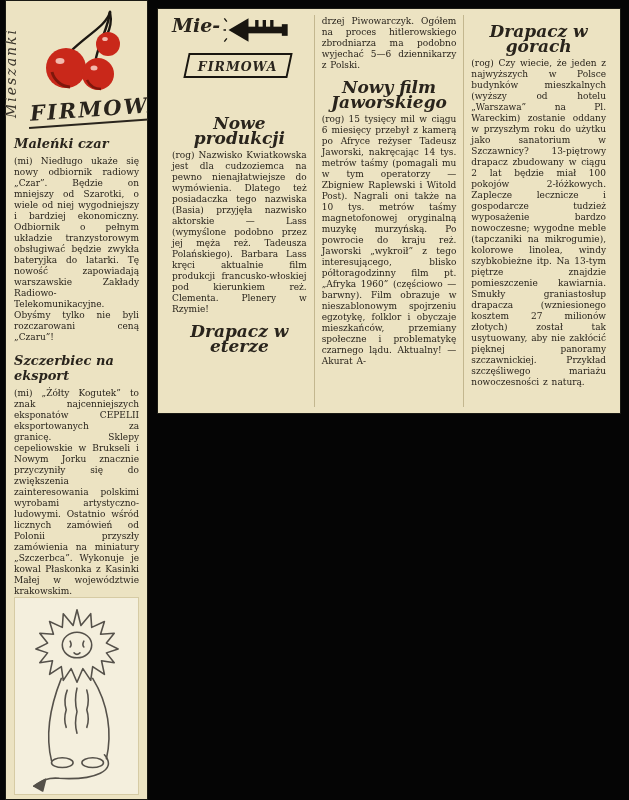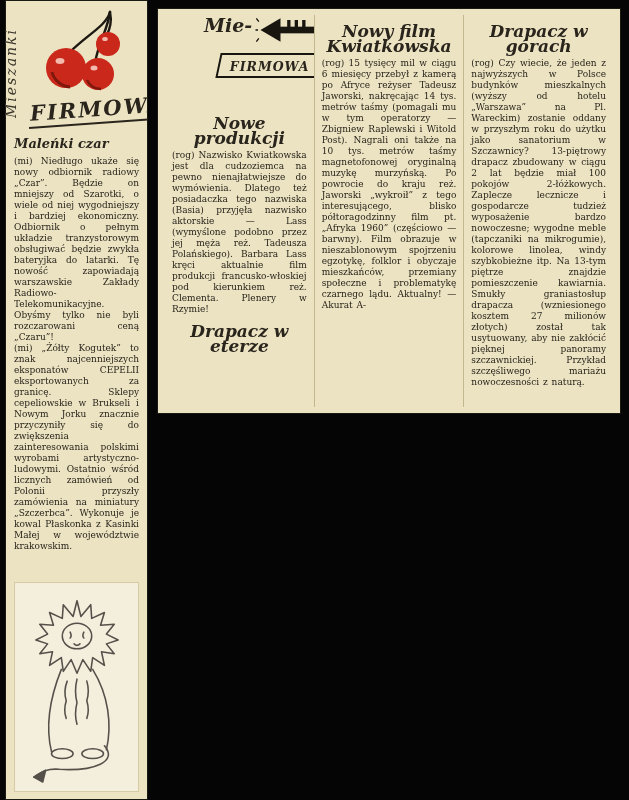--- a/index.html
+++ b/index.html
@@ -26,21 +26,21 @@
   .right-block{position:absolute;left:157px;top:8px;width:464px;height:406px;
                background:#ece3c2;box-shadow:0 0 0 1px #1a1a14 inset;
                display:flex;padding:7px 8px;box-sizing:border-box;gap:0;}
   .col{flex:1 1 0;padding:0 7px;overflow:hidden;}
   .col + .col{border-left:1px solid #c3b78f;}
   .r-title{font-style:italic;font-weight:bold;font-size:17px;line-height:14.5px;text-align:center;margin:9px 0 5px;}
   .r-body{font-size:9px;line-height:11px;text-align:justify;word-spacing:1px;}
   .lead{margin-top:1px;}
 
   
-  .logo{height:92px;position:relative;margin-bottom:2px;margin-left:32px;}
+  .logo{height:92px;position:relative;margin-bottom:2px;}
   .logo-top-row{display:flex;align-items:flex-start;gap:2px;}
   .logo-word-top{font-style:italic;font-weight:bold;font-size:19px;line-height:20px;}
   .logo-word-bottom{font-style:italic;font-weight:bold;font-size:23px;line-height:22px;letter-spacing:1px;
                     text-transform:uppercase;margin-top:-2px;}
   .logo-banner{display:inline-block;border:2px solid #191610;transform:skewX(-12deg);
                padding:1px 10px;margin:4px 0 0 14px;background:#ece3c2;}
   .logo-banner span{display:inline-block;transform:skewX(12deg);font-style:italic;font-weight:bold;
                     font-size:12.5px;letter-spacing:1px;}
 </style>
 </head>
@@ -65,20 +65,21 @@
         <ellipse cx="58" cy="60" rx="3.5" ry="2.5" fill="#f2b9ad"></ellipse>
         <ellipse cx="69" cy="31" rx="2.8" ry="2" fill="#f2b9ad"></ellipse>
       </svg>
     </div>
 
     <div class="brand-script">FIRMOWA</div>
 
     <div class="art-title">Maleńki czar</div>
     <div class="art-body">(mi) Niedługo ukaże się nowy odbiornik radiowy „Czar”. Będzie on mniejszy od Szarotki, o wiele od niej wygodniejszy i bardziej ekonomiczny. Odbiornik o pełnym układzie tranzystorowym obsługiwać będzie zwykła bateryjka do latarki. Tę nowość zapowiadają warszawskie Zakłady Radiowo-Telekomunikacyjne. Obyśmy tylko nie byli rozczarowani ceną „Czaru”!</div>
 
+    <div class="art-title">Szczerbiec na eksport</div>
     <div class="art-body">(mi) „Żółty Kogutek” to znak najcenniejszych eksponatów CEPELII eksportowanych za granicę. Sklepy cepeliowskie w Brukseli i Nowym Jorku znacznie przyczyniły się do zwiększenia zainteresowania polskimi wyrobami artystyczno-ludowymi. Ostatnio wśród licznych zamówień od Polonii przyszły zamówienia na miniatury „Szczerbca”. Wykonuje je kowal Płaskonka z Kasinki Małej w województwie krakowskim.</div>
 
     <div class="lion-box">
       <svg width="118" height="196" viewBox="0 0 120 200">
         <g stroke="#55514a" stroke-width="1.6" fill="none" stroke-linecap="round" stroke-linejoin="round">
           <path d="M60 12 L64 28 L74 16 L75 30 L88 24 L84 37 L98 36 L90 46 L102 52 L90 56 L98 66 L85 64 L88 78 L76 70 L74 84 L66 72 L60 86 L54 72 L46 84 L44 70 L32 78 L35 64 L22 66 L30 56 L18 52 L30 46 L22 36 L36 37 L32 24 L45 30 L46 16 L56 28 Z"></path>
           <ellipse cx="60" cy="48" rx="15" ry="13"></ellipse>
           <path d="M53 44 q2 4 0 6"></path>
           <path d="M67 44 q-2 4 0 6"></path>
           <path d="M57 56 q3 3 6 0"></path>
@@ -121,21 +122,22 @@
         </div>
       </div>
 
       <div class="r-title">Nowe produkcji</div>
       <div class="r-body">(rog) Nazwisko Kwiatkowska jest dla cudzoziemca na pewno nienajłatwiejsze do wymówienia. Dlatego też posiadaczka tego nazwiska (Basia) przyjęła nazwisko aktorskie — Lass (wymyślone podobno przez jej męża reż. Tadeusza Polańskiego). Barbara Lass kręci aktualnie film produkcji francusko-włoskiej pod kierunkiem reż. Clementa. Plenery w Rzymie!</div>
 
       <div class="r-title">Drapacz w eterze</div>
     </div>
 
     <div class="col">
-      <div class="r-title">Nowy film Kwiatkowska</div>
+      <div class="r-body lead">drzej Piwowarczyk. Ogółem na proces hitlerowskiego zbrodniarza ma podobno wyjechać 5—6 dziennikarzy z Polski.</div>
+      <div class="r-title">Nowy film Jaworskiego</div>
       <div class="r-body">(rog) 15 tysięcy mil w ciągu 6 miesięcy przebył z kamerą po Afryce reżyser Tadeusz Jaworski, nakręcając 14 tys. metrów taśmy (pomagali mu w tym operatorzy — Zbigniew Raplewski i Witold Post). Nagrali oni także na 10 tys. metrów taśmy magnetofonowej oryginalną muzykę murzyńską. Po powrocie do kraju reż. Jaworski „wykroił” z tego interesującego, blisko półtoragodzinny film pt. „Afryka 1960” (częściowo — barwny). Film obrazuje w nieszablonowym spojrzeniu egzotykę, folklor i obyczaje mieszkańców, przemiany społeczne i problematykę czarnego lądu. Aktualny! — Akurat A-</div>
     </div>
 
     <div class="col">
       <div class="r-title">Drapacz w górach</div>
       <div class="r-body">(rog) Czy wiecie, że jeden z najwyższych w Polsce budynków mieszkalnych (wyższy od hotelu „Warszawa” na Pl. Wareckim) zostanie oddany w przyszłym roku do użytku jako sanatorium w Szczawnicy? 13-piętrowy drapacz zbudowany w ciągu 2 lat będzie miał 100 pokojów 2-łóżkowych. Zaplecze lecznicze i gospodarcze tudzież wyposażenie bardzo nowoczesne; wygodne meble (tapczaniki na mikrogumie), kolorowe linolea, windy szybkobieżne itp. Na 13-tym piętrze znajdzie pomieszczenie kawiarnia. Smukły graniastosłup drapacza (wzniesionego kosztem 27 milionów złotych) został tak usytuowany, aby nie zakłócić pięknej panoramy szczawnickiej. Przykład szczęśliwego mariażu nowoczesności z naturą.</div>
     </div>
 
   </div>
 </div>

